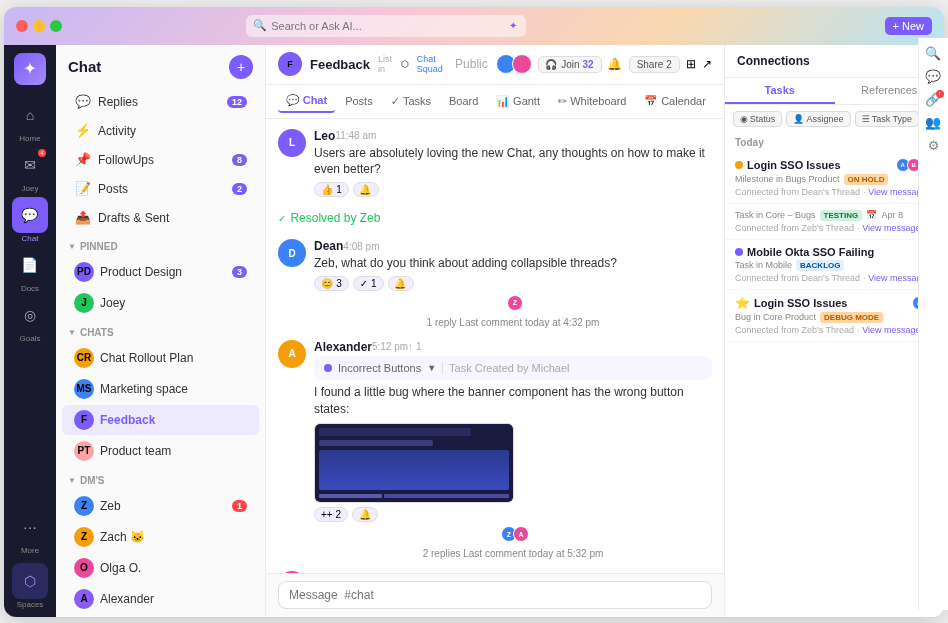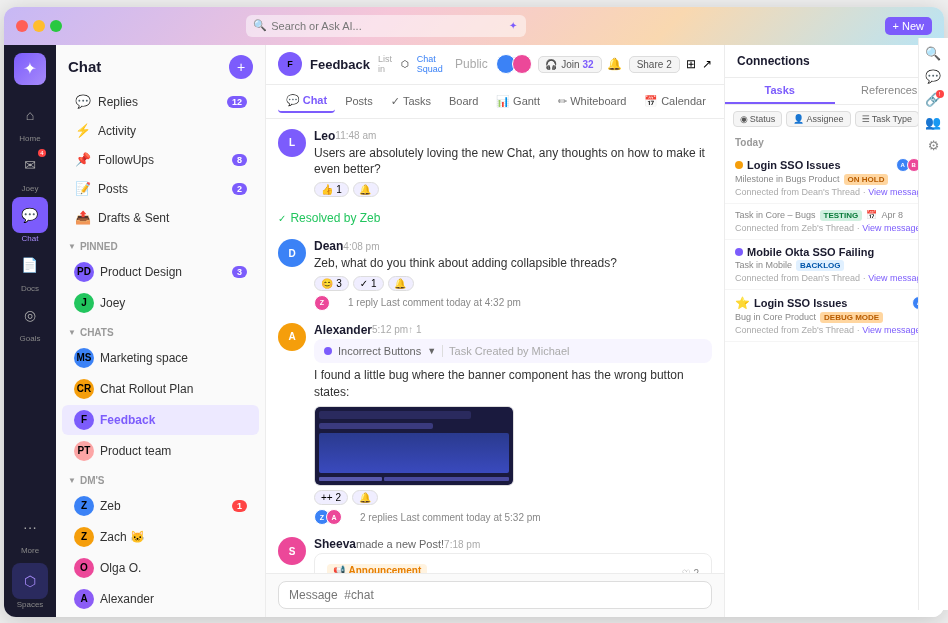--- a/index.html
+++ b/index.html
@@ -55,21 +55,21 @@
     .resolved-bar { display: flex; align-items: center; gap: 4px; font-size: 10px; color: #22c55e; padding: 2px 0; }
     .chat-input { height: 44px; border-top: 1px solid #ececec; padding: 0 12px; display: flex; align-items: center; background: #fafafa; flex-shrink: 0; }
     .chat-input-field { flex: 1; border: 1px solid #ddd; border-radius: 8px; padding: 6px 10px; font-size: 12px; background: white; color: #999; outline: none; }
     .task-banner { background: #f7f5ff; border-radius: 8px; padding: 6px 10px; margin-bottom: 4px; font-size: 11px; display: flex; align-items: center; gap: 6px; color: #666; }
     .screenshot-preview { width: 200px; height: 80px; background: linear-gradient(135deg, #e8f0fe, #f0e8fe); border-radius: 6px; margin-top: 6px; border: 1px solid #ddd; display: flex; align-items: center; justify-content: center; font-size: 9px; color: #888; overflow: hidden; position: relative; }
     .screenshot-inner { width: 100%; height: 100%; background: #1a1a3e; border-radius: 4px; position: relative; display: flex; flex-direction: column; padding: 4px; gap: 2px; }
     .screenshot-bar { height: 8px; background: #2a2a5e; border-radius: 2px; width: 80%; }
     .screenshot-content { flex: 1; background: #2a2a6e; border-radius: 2px; }
     .post-card { background: white; border: 1px solid #ececec; border-radius: 8px; padding: 10px 12px; }
     .post-tag { background: #fff3e0; color: #e67e00; border-radius: 4px; padding: 1px 6px; font-size: 10px; font-weight: 600; margin-bottom: 6px; display: inline-flex; align-items: center; gap: 3px; }
-    .replies-bar { display: flex; align-items: center; gap: 22px; font-size: 10px; color: #888; margin-top: 4px; }
+    .replies-bar { display: flex; align-items: center; gap: 6px; font-size: 10px; color: #888; margin-top: 4px; flex-direction: column; }
     .reply-avatars { display: flex; }
     .reply-avatar { width: 16px; height: 16px; border-radius: 50%; border: 1px solid white; margin-right: -4px; display: flex; align-items: center; justify-content: center; font-size: 7px; font-weight: 700; color: white; }
     
     .connections-panel { width: 220px; background: white; border-left: 1px solid #ececec; display: flex; flex-direction: column; flex-shrink: 0; overflow-y: auto; }
     .connections-header { padding: 8px 12px; display: flex; align-items: center; justify-content: space-between; border-bottom: 1px solid #ececec; }
     .connections-title { font-size: 12px; font-weight: 700; color: #1a1a2e; }
     .connections-close { width: 16px; height: 16px; display: flex; align-items: center; justify-content: center; color: #aaa; cursor: pointer; font-size: 12px; }
     .connections-tabs { display: flex; border-bottom: 1px solid #ececec; }
     .connections-tab { flex: 1; padding: 6px; text-align: center; font-size: 11px; color: #888; cursor: pointer; }
     .connections-tab.active { color: #7c5cfc; border-bottom: 2px solid #7c5cfc; font-weight: 600; }
@@ -198,26 +198,26 @@
           <span class="sidebar-item-label">Joey</span>
         </div>
       </div>
 
       <div class="sidebar-section">
         <div class="sidebar-section-header">
           <span style="font-size:8px;">▼</span>
           <span>Chats</span>
         </div>
         <div class="sidebar-item">
+          <div class="sidebar-avatar" style="background:#f59e0b;">CR</div>
+          <span class="sidebar-item-label">Chat Rollout Plan</span>
+        </div>
+        <div class="sidebar-item">
           <div class="sidebar-avatar" style="background:#3b82f6;">MS</div>
           <span class="sidebar-item-label">Marketing space</span>
-        </div>
-        <div class="sidebar-item">
-          <div class="sidebar-avatar" style="background:#f59e0b;">CR</div>
-          <span class="sidebar-item-label">Chat Rollout Plan</span>
         </div>
         <div class="sidebar-item active">
           <div class="sidebar-avatar" style="background:#7c5cfc;">F</div>
           <span class="sidebar-item-label" style="font-weight:600;color:#7c5cfc;">Feedback</span>
         </div>
         <div class="sidebar-item">
           <div class="sidebar-avatar" style="background:#fca5a5;">PT</div>
           <span class="sidebar-item-label">Product team</span>
         </div>
       </div>

